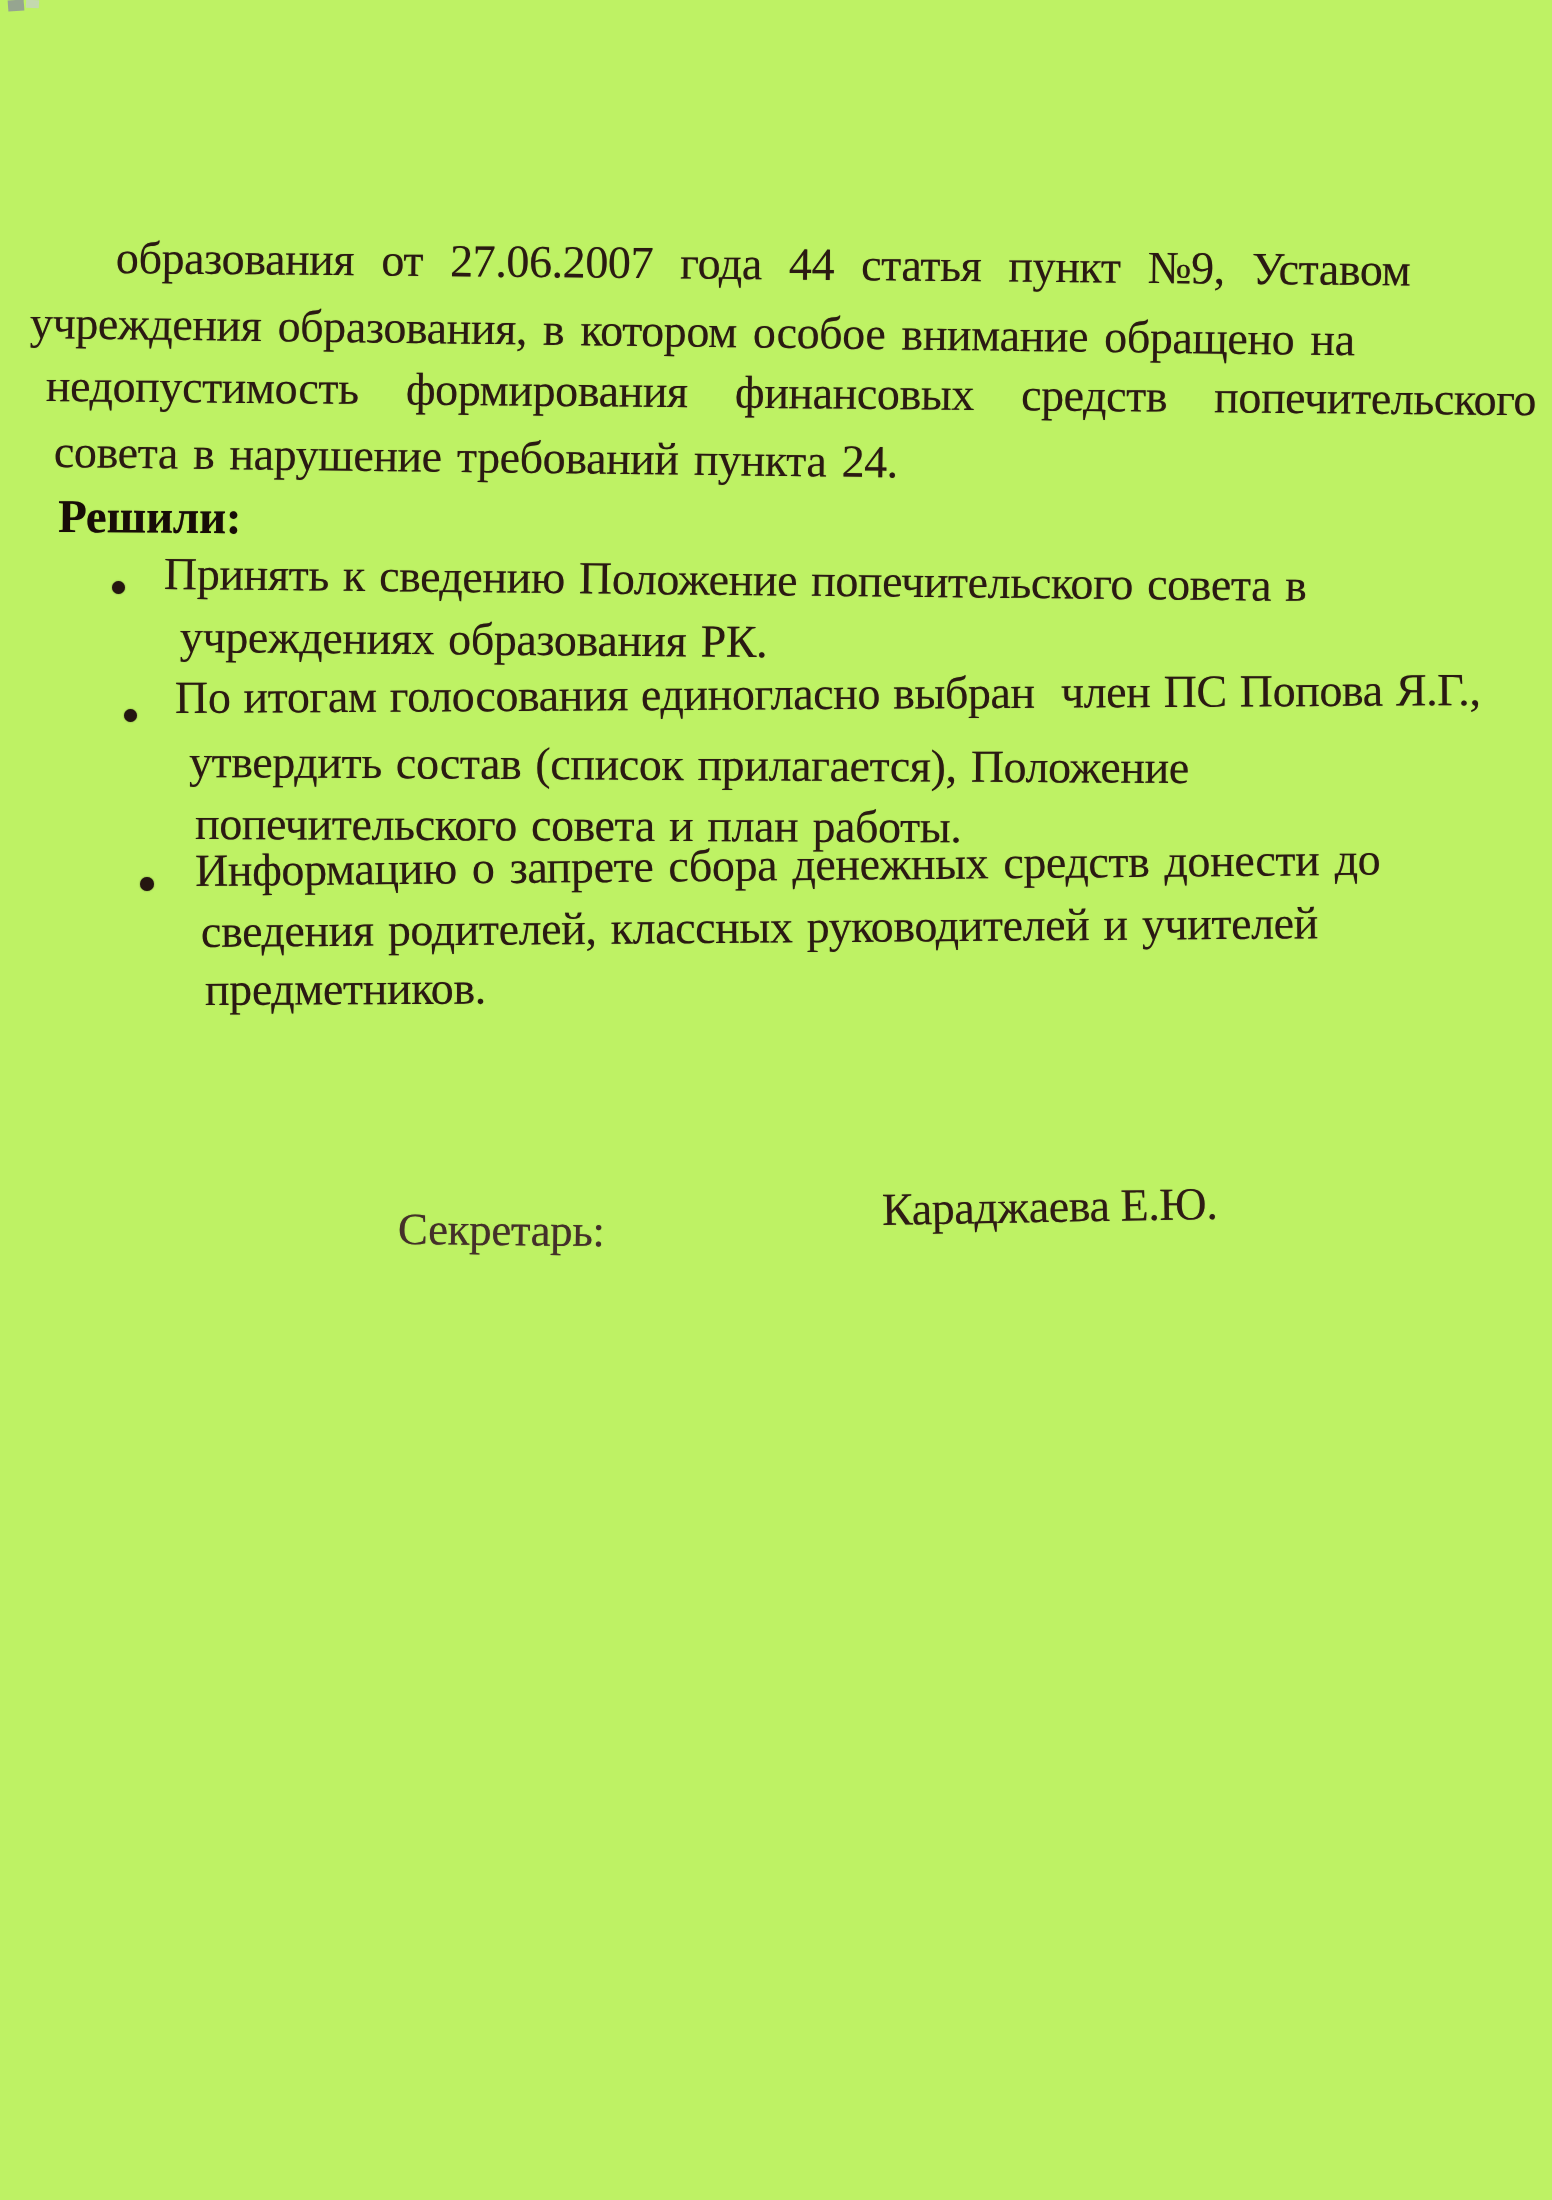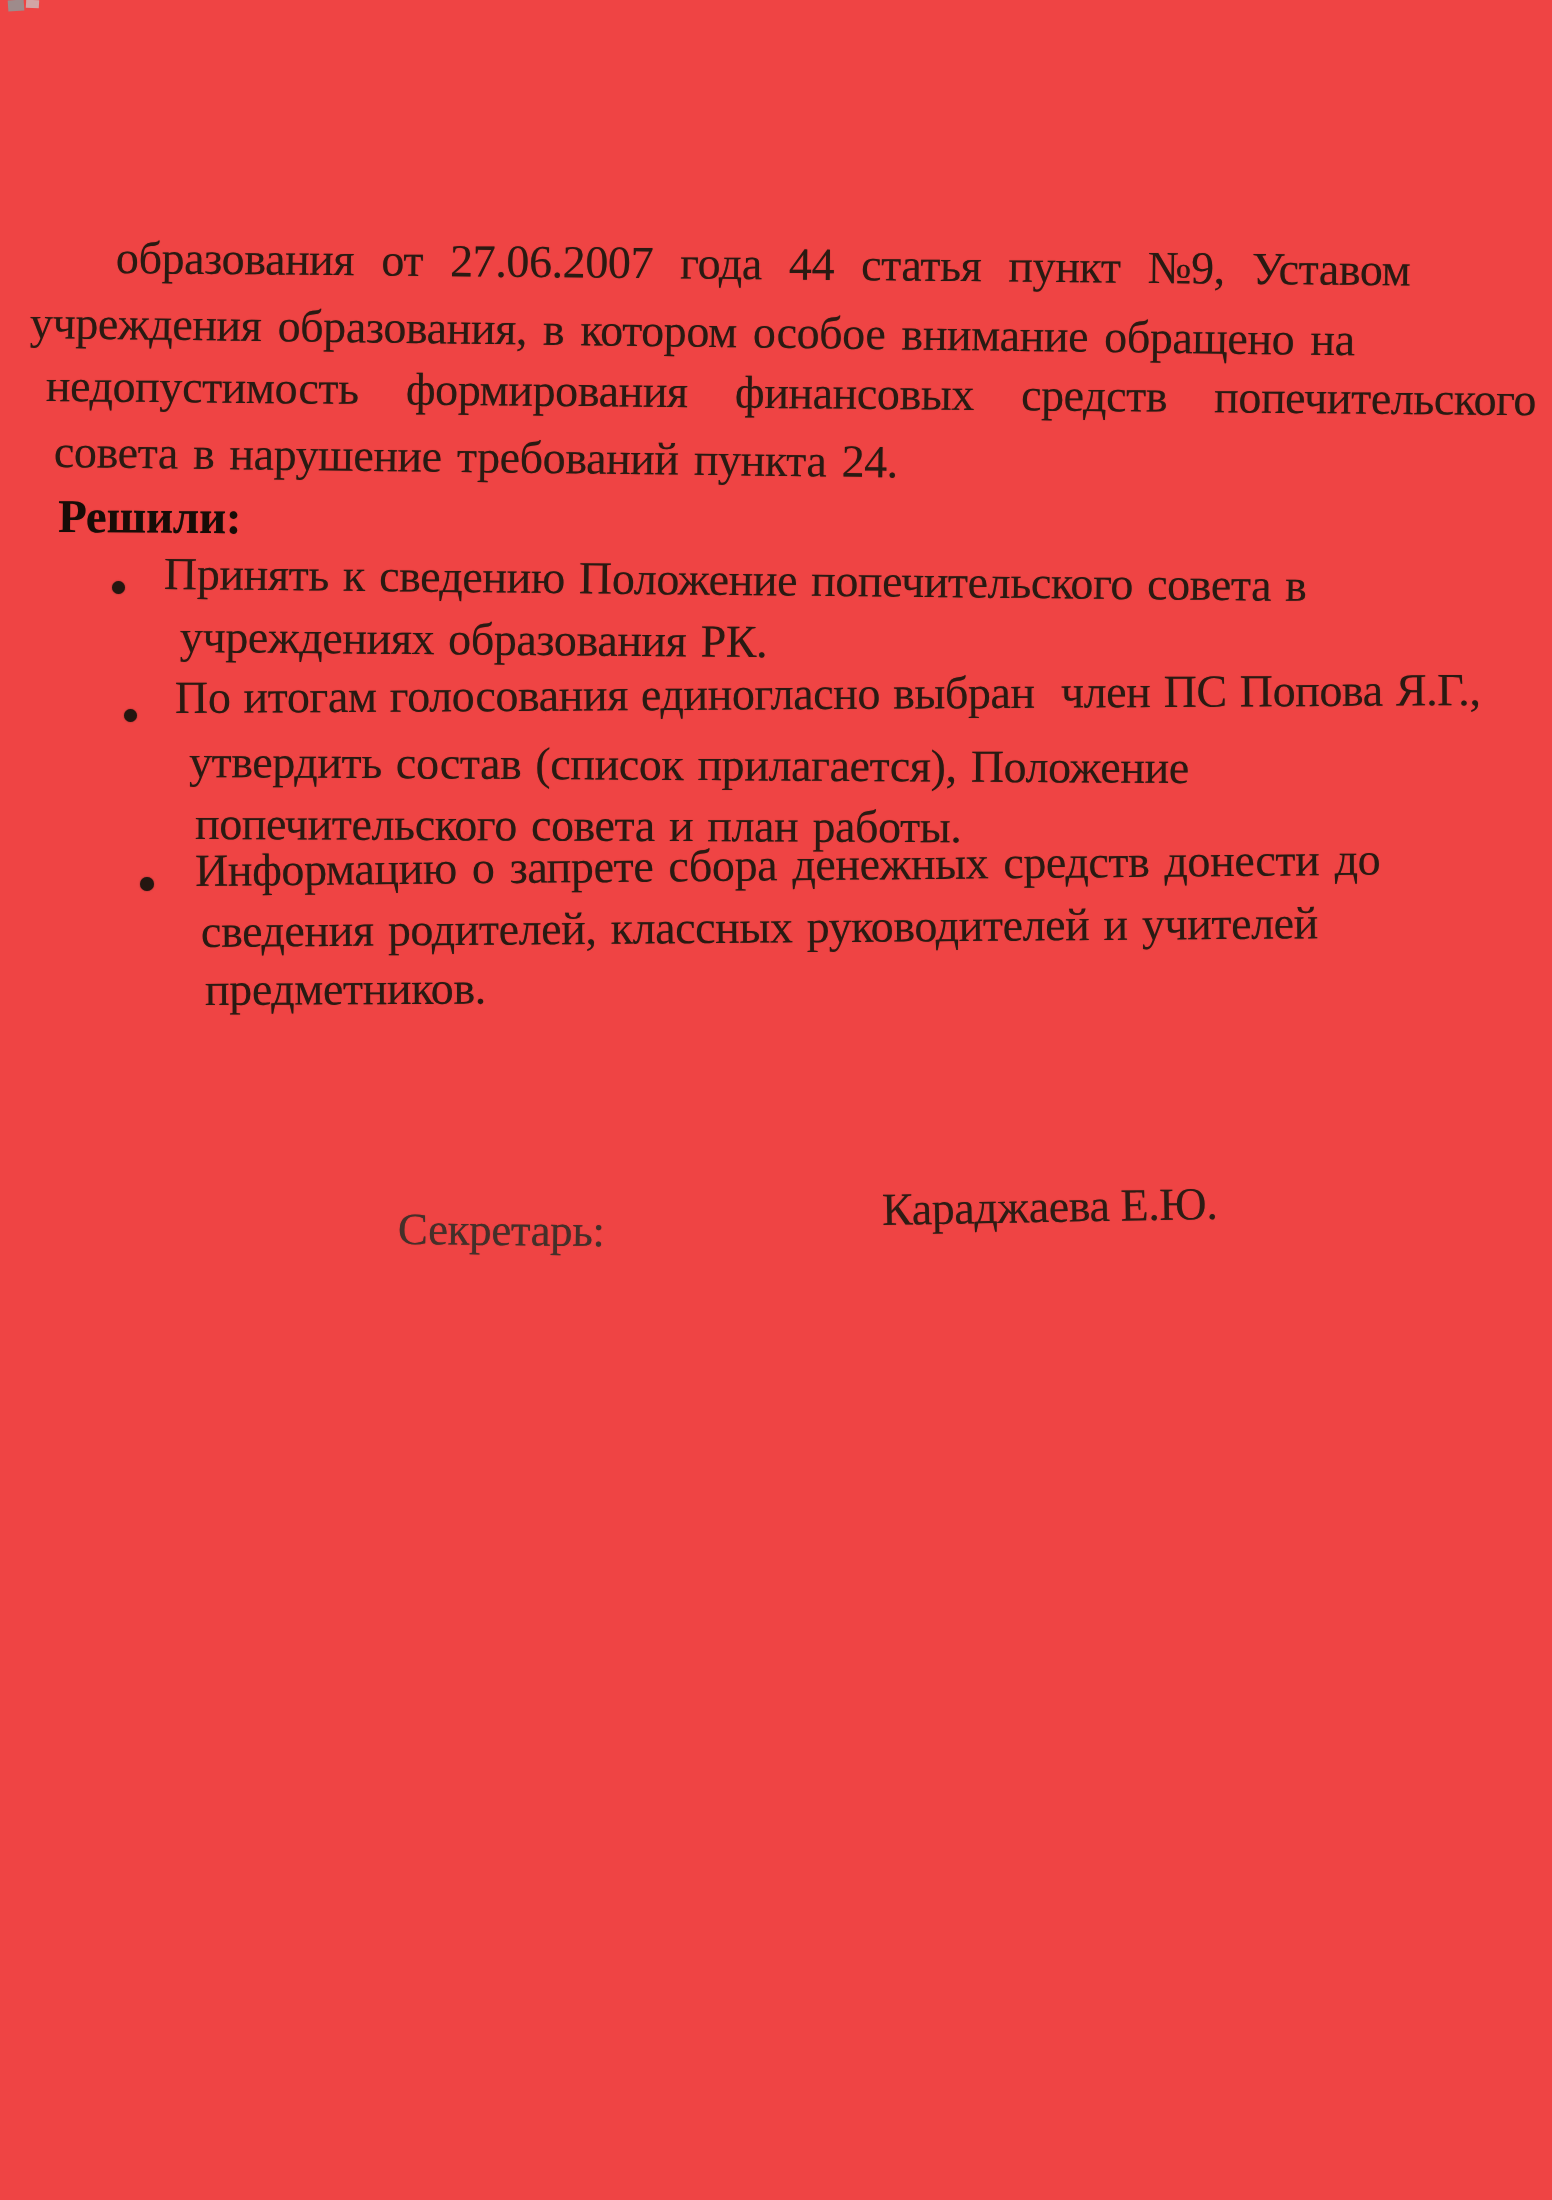--- a/index.html
+++ b/index.html
@@ -1,20 +1,20 @@
 <!DOCTYPE html>
 <html><head>
 <meta charset="utf-8">
 <style>
   html, body { margin:0; padding:0; background:#e8e8e8; }
   .page {
     position:relative;
     width:1552px;
     height:2200px;
-    background:#ef4444;
+    background:#bef264;
     overflow:hidden;
     font-family:"Liberation Serif","DejaVu Serif",serif;
   }
   .ln {
     position:absolute;
     white-space:pre;
     font-size:46px;
     line-height:1.15;
     color:#2a1a12;
     letter-spacing:-0.4px;

